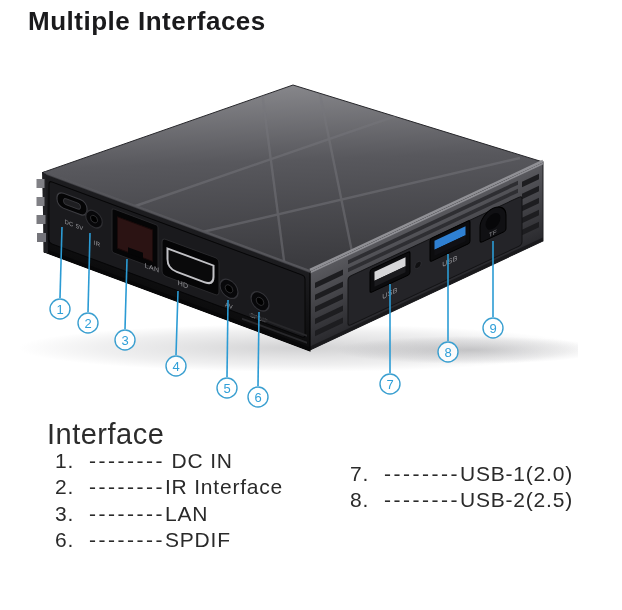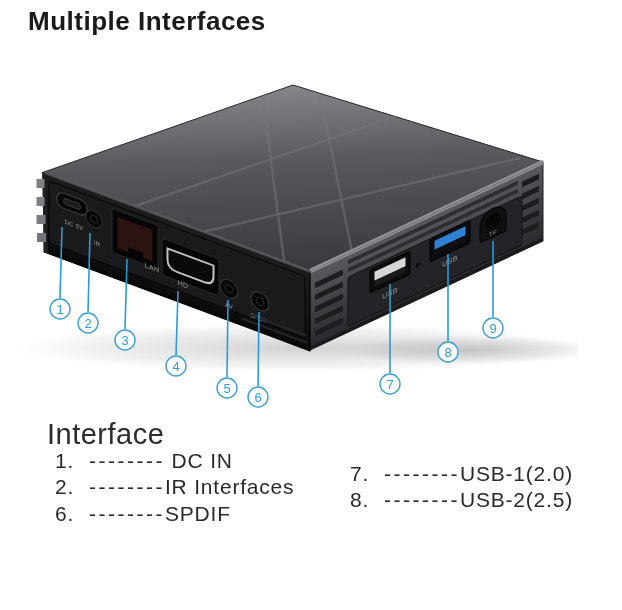--- a/index.html
+++ b/index.html
@@ -220,21 +220,22 @@
         <circle cx="493" cy="328" r="10" fill="#ffffff" fill-opacity="0.9" stroke="#3a9fd0" stroke-width="1.4"></circle>
         <text x="493" y="332.5" class="callout-num">9</text>
       </g>
     </g>
   </svg>
 
   <h2 class="legend-heading">Interface</h2>
 
   <div class="col col-left">
     <div class="row"><span class="num">1.</span><span class="dashes">--------</span><span class="label"> DC IN</span></div>
-    <div class="row"><span class="num">2.</span><span class="dashes">--------</span><span class="label">IR Interfaces</span></div>
+    <div class="row"><span class="num">2.</span><span class="dashes">--------</span><span class="label">IR Interface</span></div>
+    <div class="row"><span class="num">3.</span><span class="dashes">--------</span><span class="label">LAN</span></div>
     <div class="row"><span class="num">6.</span><span class="dashes">--------</span><span class="label">SPDIF</span></div>
   </div>
 
   <div class="col col-right">
     <div class="row"><span class="num">7.</span><span class="dashes">--------</span><span class="label">USB-1(2.0)</span></div>
     <div class="row"><span class="num">8.</span><span class="dashes">--------</span><span class="label">USB-2(2.5)</span></div>
   </div>
 
 </div>
 

